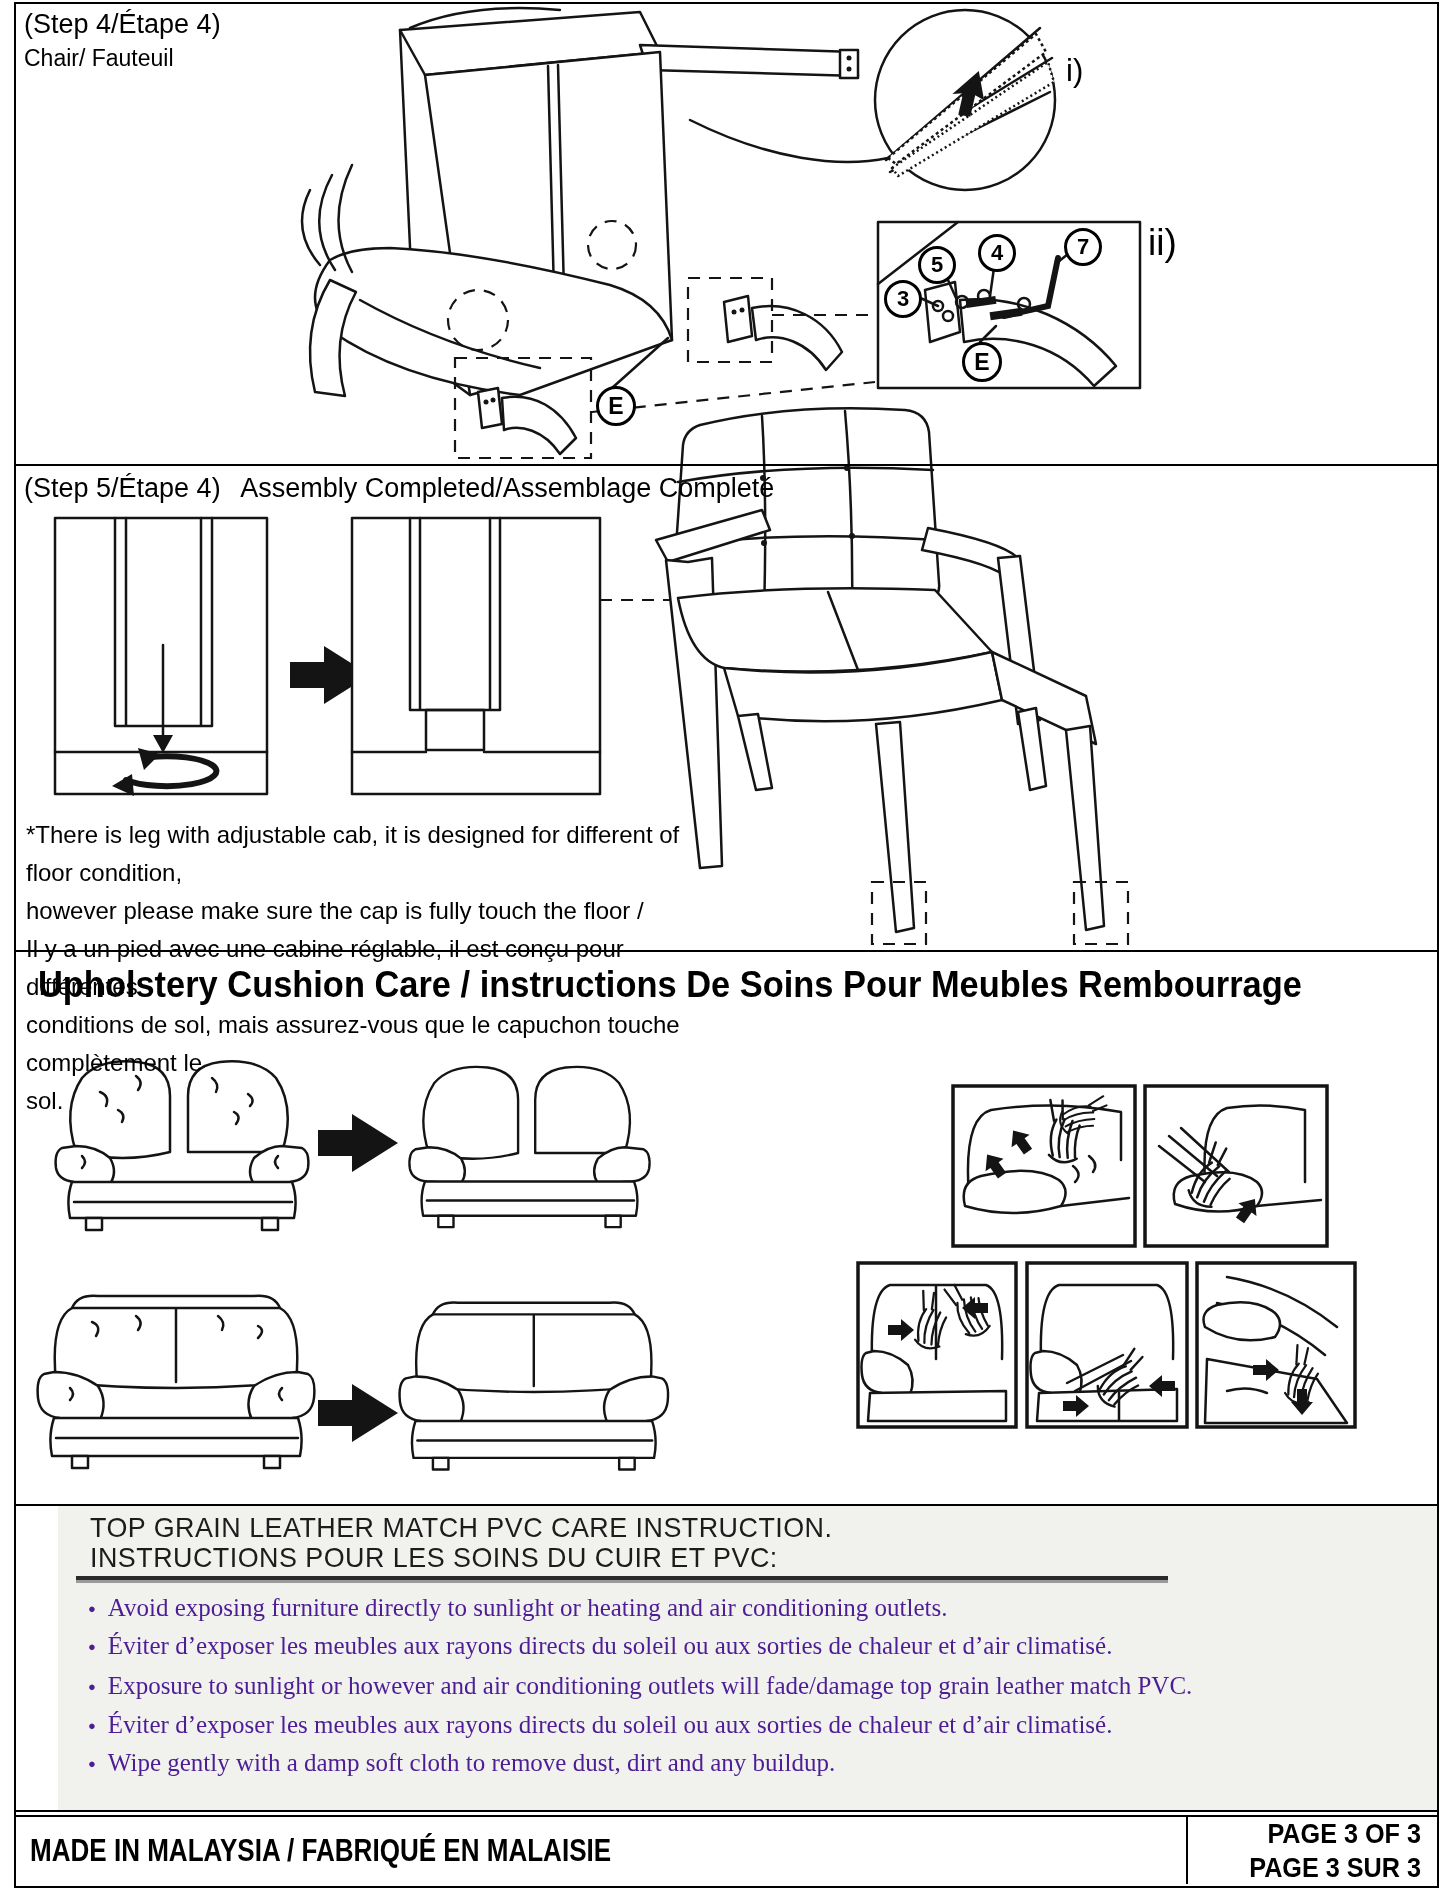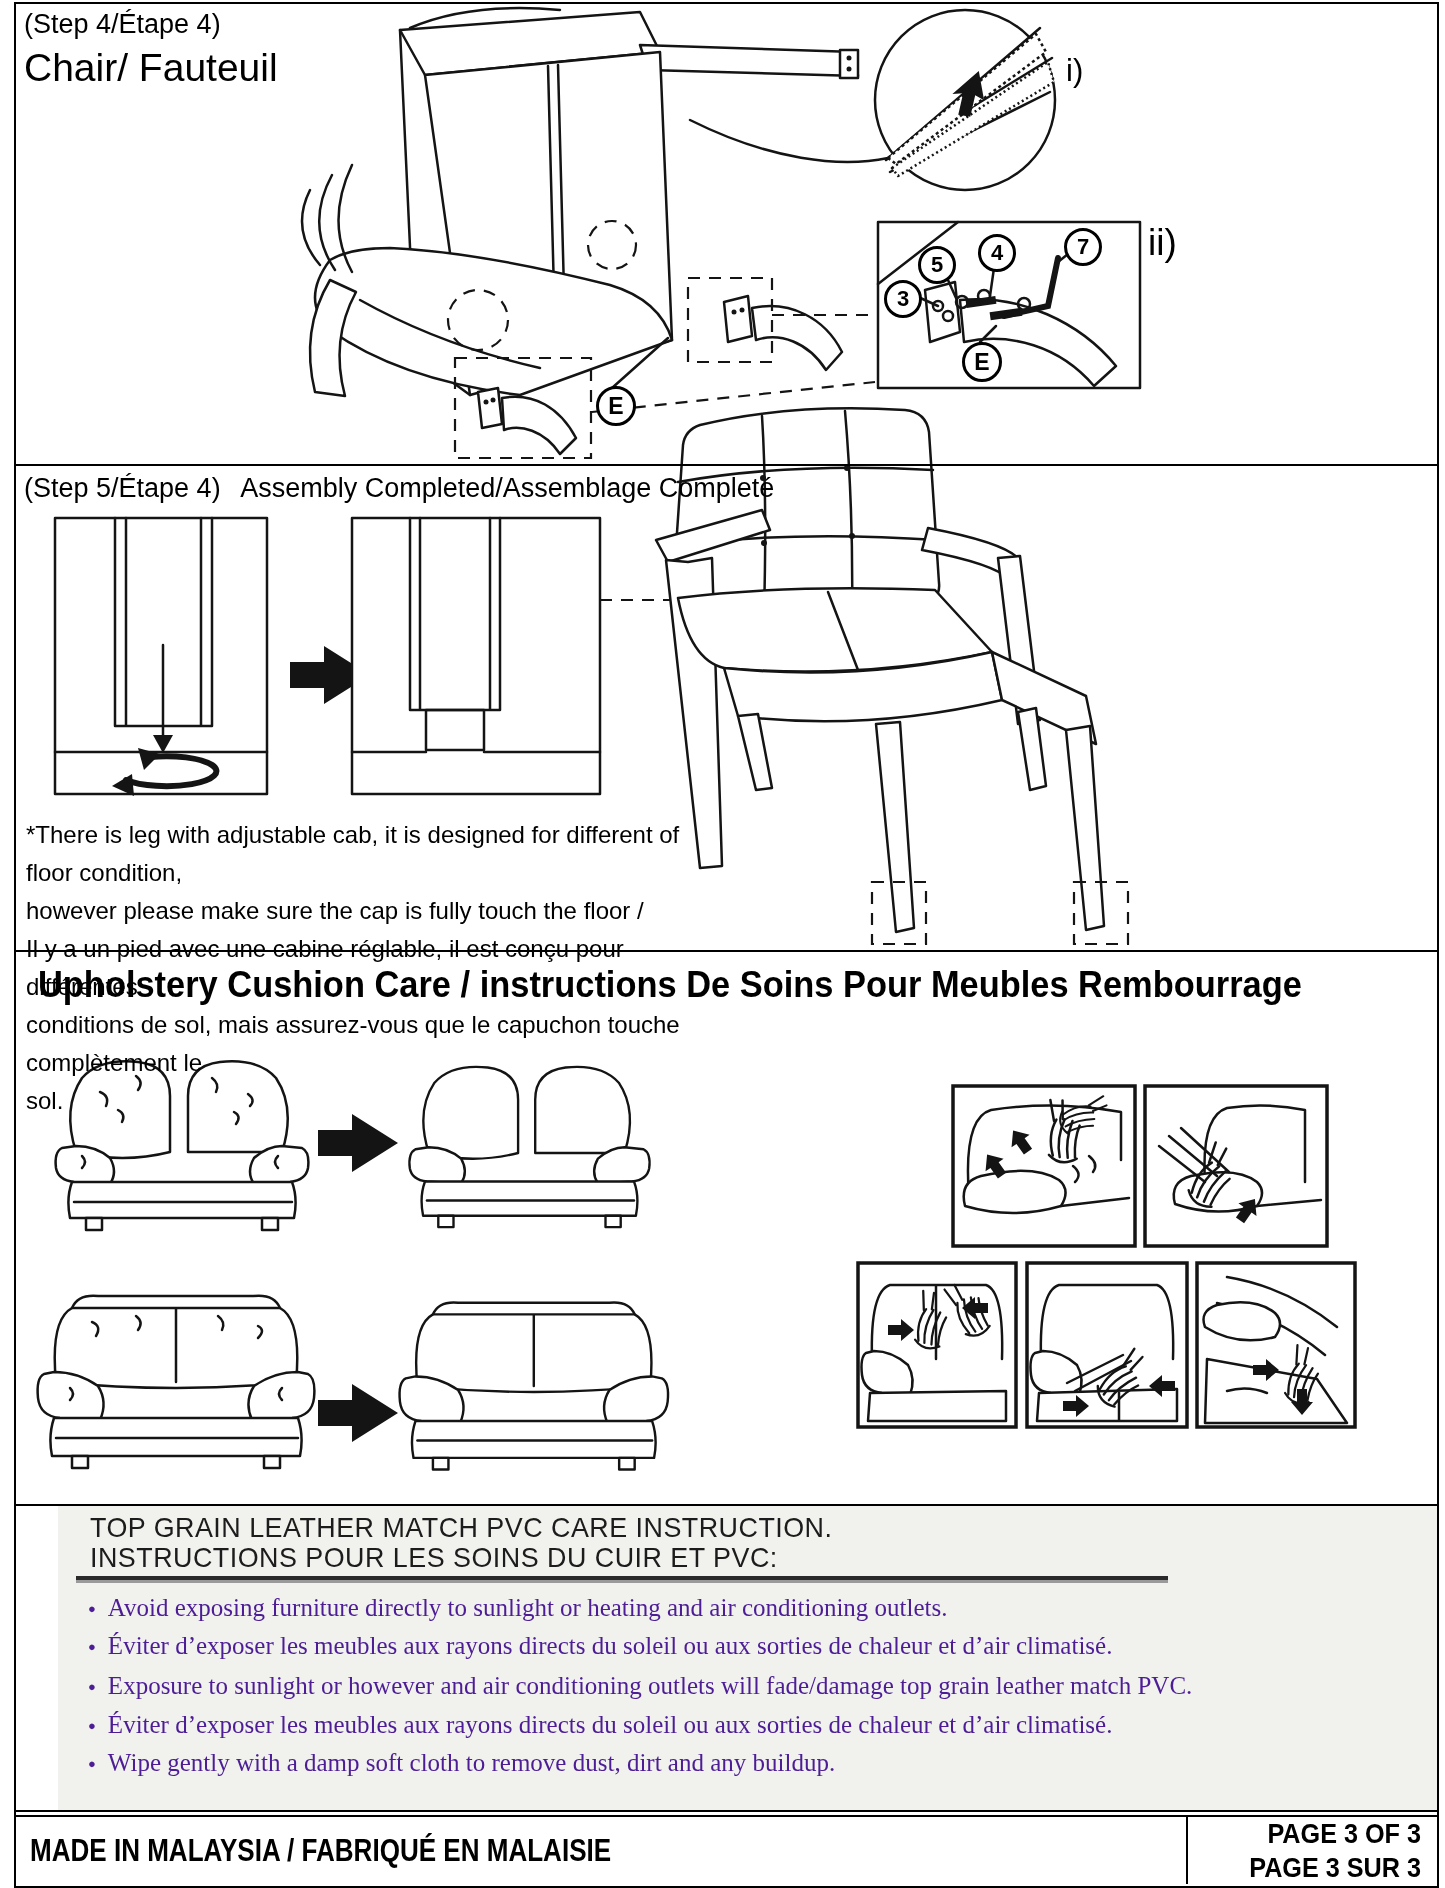--- a/index.html
+++ b/index.html
@@ -270,21 +270,21 @@
 
   <div class="abs" style="left:14px;top:2px;width:1421px;height:1882px;border:2px solid #000;z-index:2"></div>
   <div class="hline" style="top:464px;z-index:2"></div>
   <div class="hline" style="top:950px;z-index:2"></div>
   <div class="hline" style="top:1504px;z-index:2"></div>
   <div class="hline" style="top:1810px;z-index:2"></div>
   <div class="hline" style="top:1815px;z-index:2"></div>
   <div class="vline" style="left:1186px;top:1817px;height:67px;z-index:2"></div>
 
   <div class="lbl" style="left:24px;top:8px;font-size:27px;z-index:3">(Step 4/Étape 4)</div>
-  <div class="lbl" style="left:24px;top:44px;font-size:39px;z-index:3">Chair/ Fauteuil</div>
+  <div class="lbl" style="left:24px;top:44px;font-size:23px;z-index:3">Chair/ Fauteuil</div>
   <div class="lbl" style="left:1066px;top:52px;font-size:31px;z-index:3">i)</div>
   <div class="lbl" style="left:1148px;top:220px;font-size:37px;z-index:3">ii)</div>
   <div class="circle-label small-circ" style="left:884px;top:280px;z-index:3">3</div>
   <div class="circle-label small-circ" style="left:918px;top:246px;z-index:3">5</div>
   <div class="circle-label small-circ" style="left:978px;top:234px;z-index:3">4</div>
   <div class="circle-label small-circ" style="left:1064px;top:228px;z-index:3">7</div>
   <div class="circle-label" style="left:962px;top:342px;z-index:3">E</div>
   <div class="circle-label" style="left:596px;top:386px;z-index:3">E</div>
 
   <div class="lbl" style="left:24px;top:472px;font-size:27px;z-index:3">

